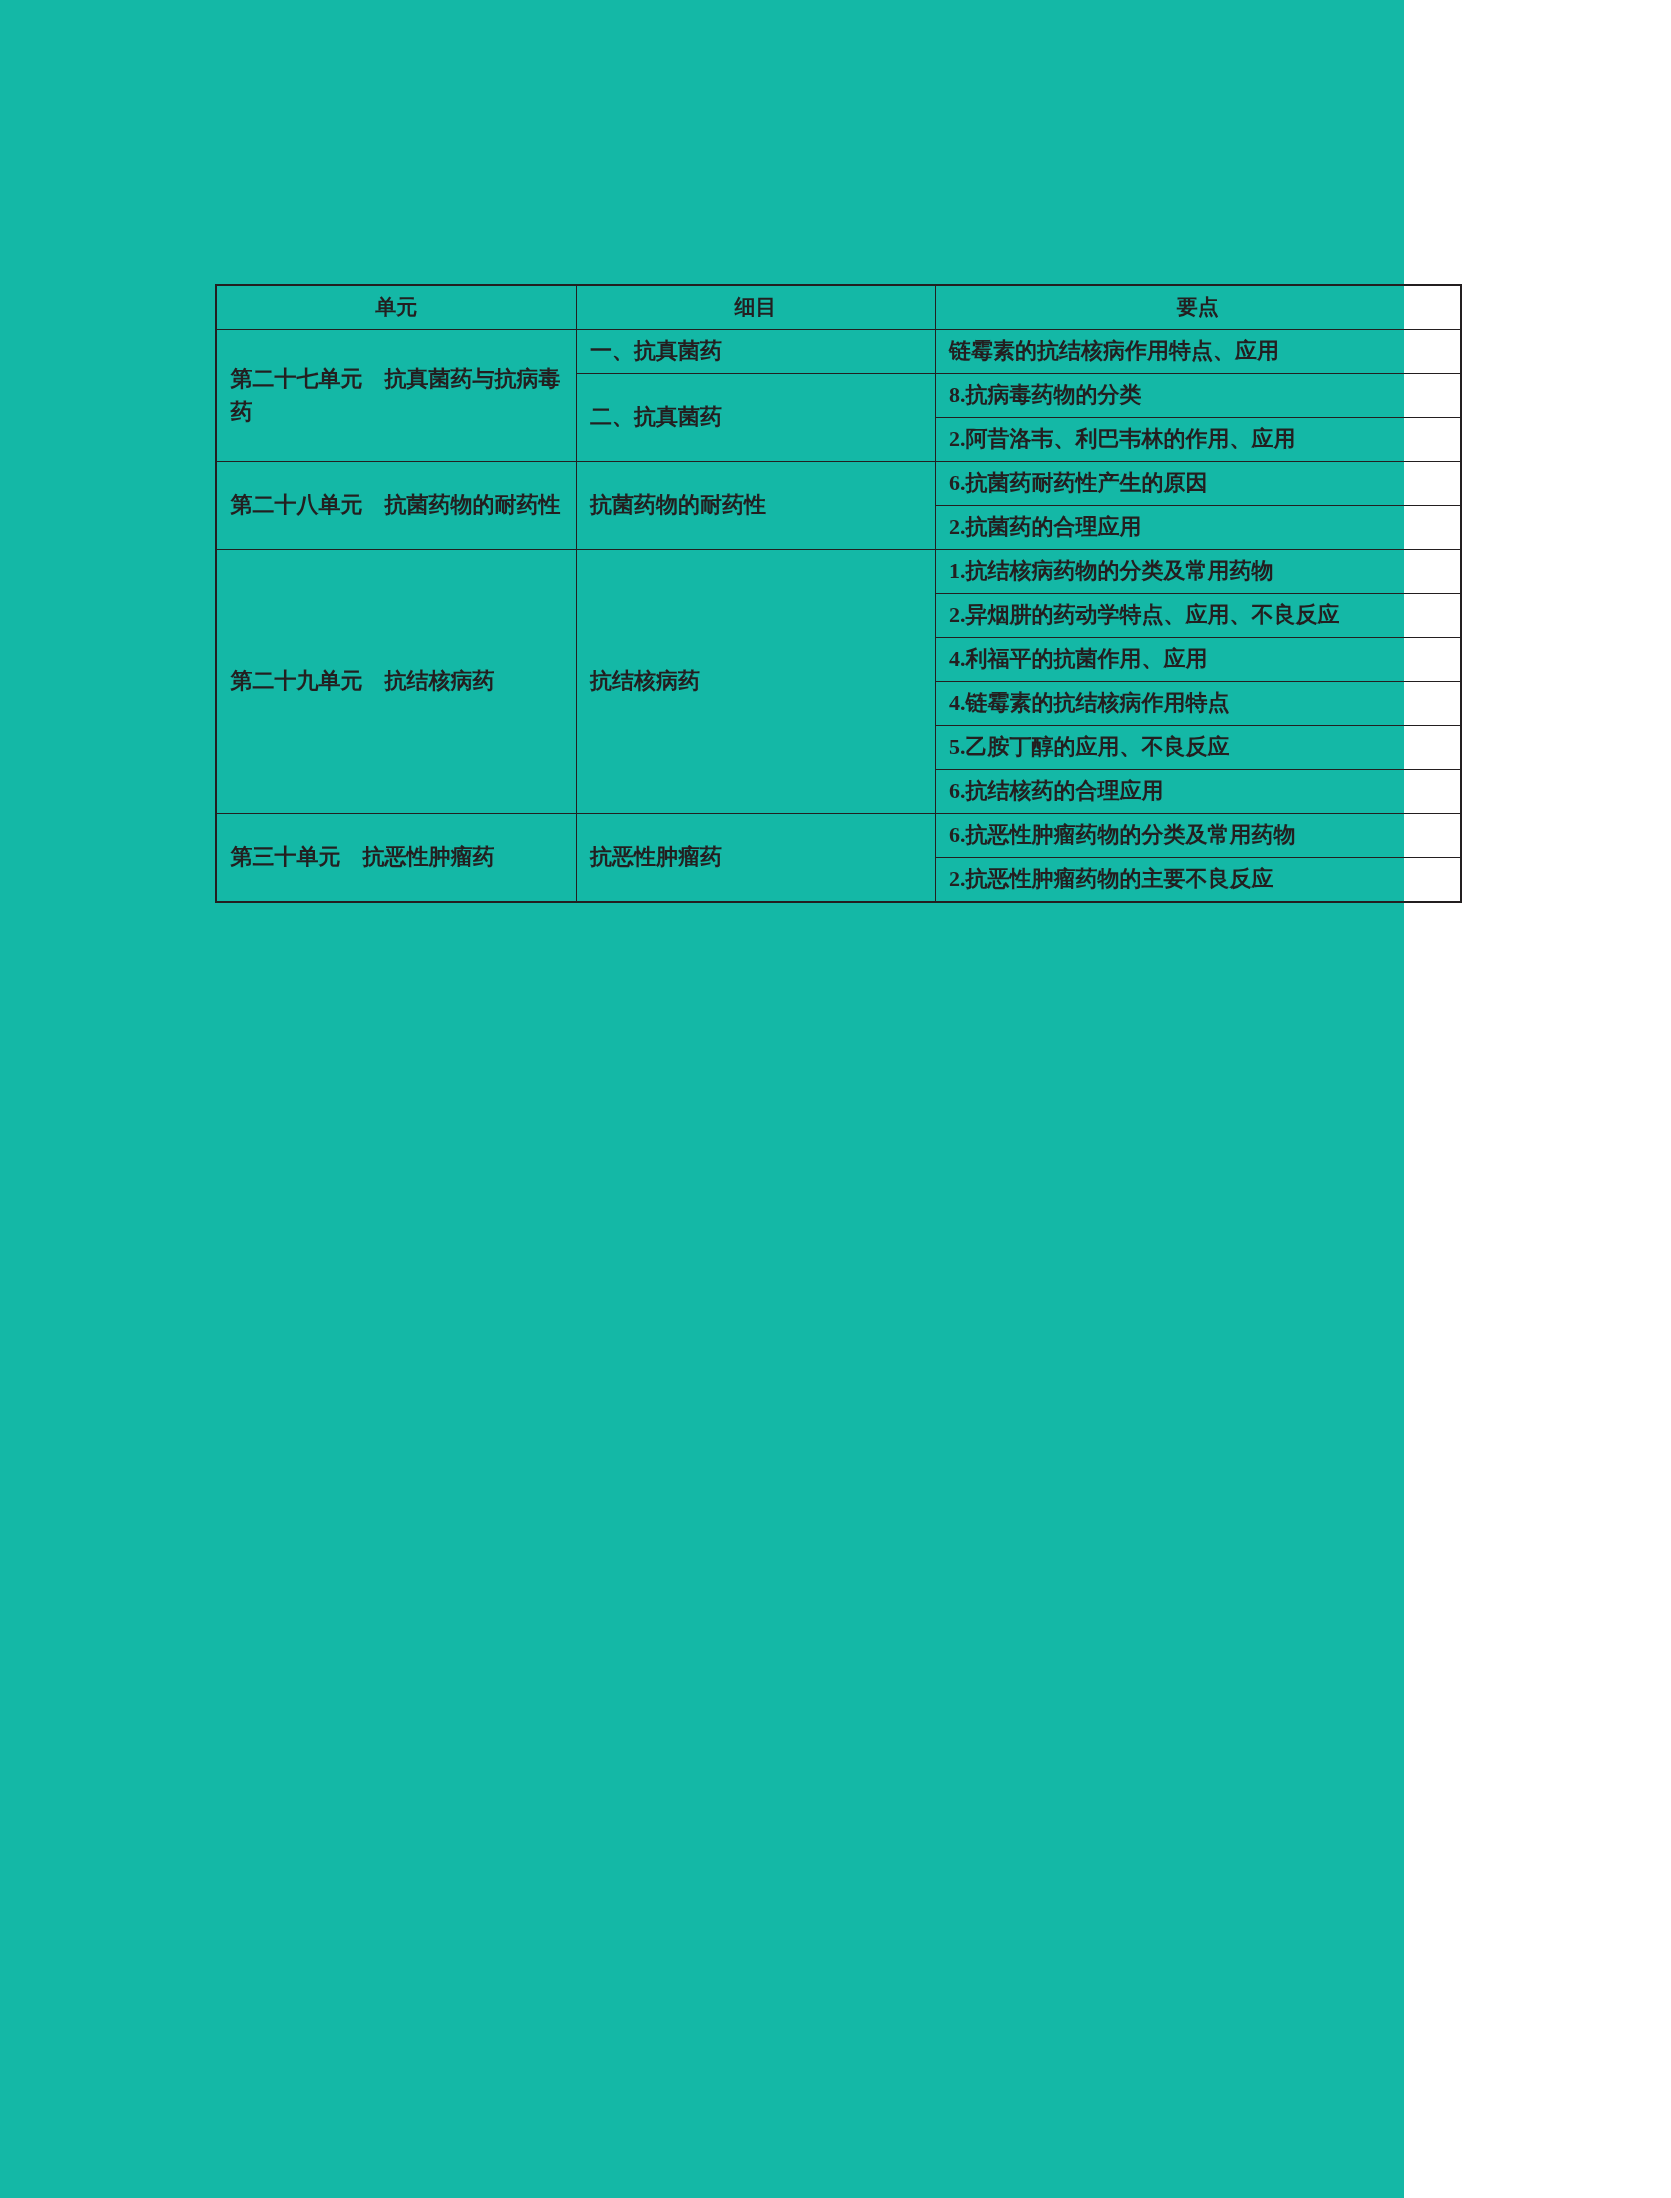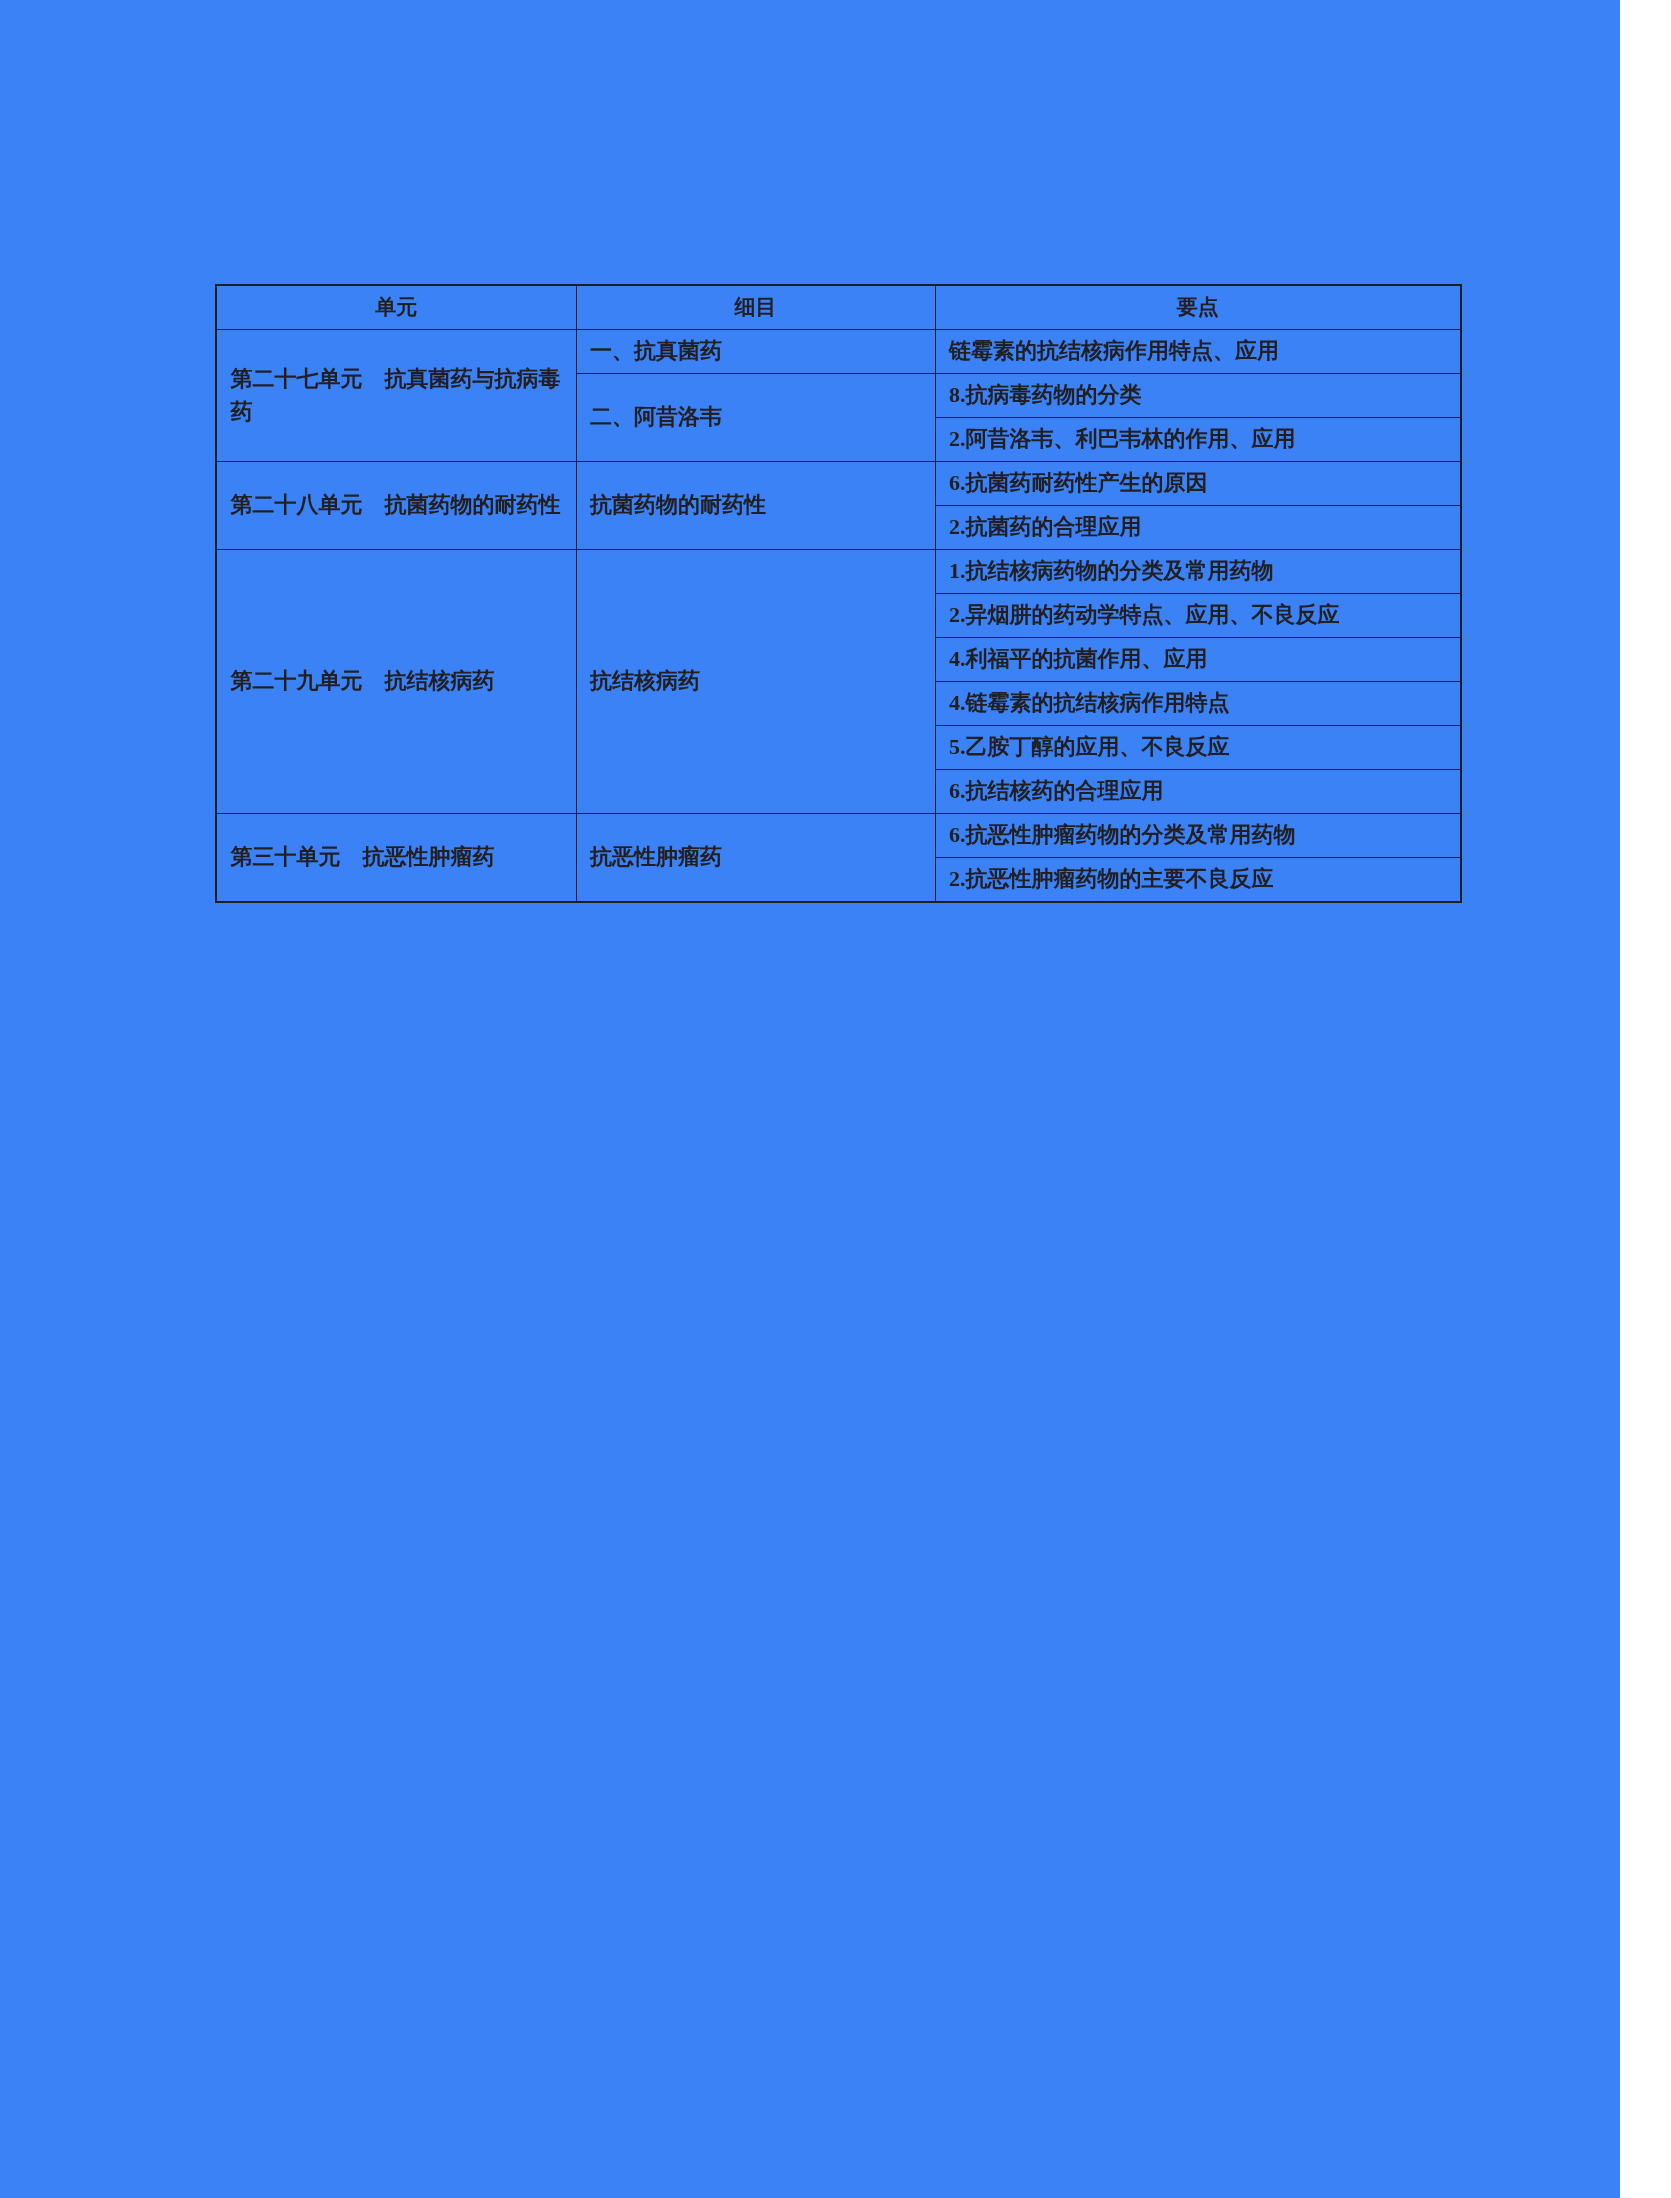--- a/index.html
+++ b/index.html
@@ -1,18 +1,18 @@
 <!DOCTYPE html>
 <html><head>
 <meta charset="utf-8">
 <style>
   html, body { margin: 0; padding: 0; background: #ffffff; }
   body { width: 1672px; height: 2199px; position: relative; overflow: hidden;
          font-family: "Liberation Serif", "DejaVu Serif", serif; color: #231f20; }
-  .page { position: absolute; left: 0; top: 0; width: 1620px; height: 2199px; background: #3b82f6; }
+  .page { position: absolute; left: 0; top: 0; width: 1404px; height: 2199px; background: #14b8a6; }
   table.syllabus {
     position: absolute; left: 215px; top: 284px; width: 1246px;
     border-collapse: collapse; table-layout: fixed;
     border: 2.9px solid #231f20;
   }
   table.syllabus col.c1 { width: 360px; }
   table.syllabus col.c2 { width: 359px; }
   table.syllabus col.c3 { width: 526px; }
   table.syllabus th, table.syllabus td {
     border: 1.9px solid #231f20;
@@ -55,21 +55,21 @@
       </tr>
     </thead>
     <tbody>
 
       <tr>
         <td class="unit" rowspan="3">第二十七单元　抗真菌药与抗病毒药</td>
         <td>一、抗真菌药</td>
         <td>链霉素的抗结核病作用特点、应用</td>
       </tr>
       <tr>
-        <td rowspan="2">二、阿昔洛韦</td>
+        <td rowspan="2">二、抗真菌药</td>
         <td>8.抗病毒药物的分类</td>
       </tr>
       <tr>
         <td>2.阿昔洛韦、利巴韦林的作用、应用</td>
       </tr>
 
       <tr>
         <td class="unit" rowspan="2">第二十八单元　抗菌药物的耐药性</td>
         <td rowspan="2">抗菌药物的耐药性</td>
         <td>6.抗菌药耐药性产生的原因</td>

